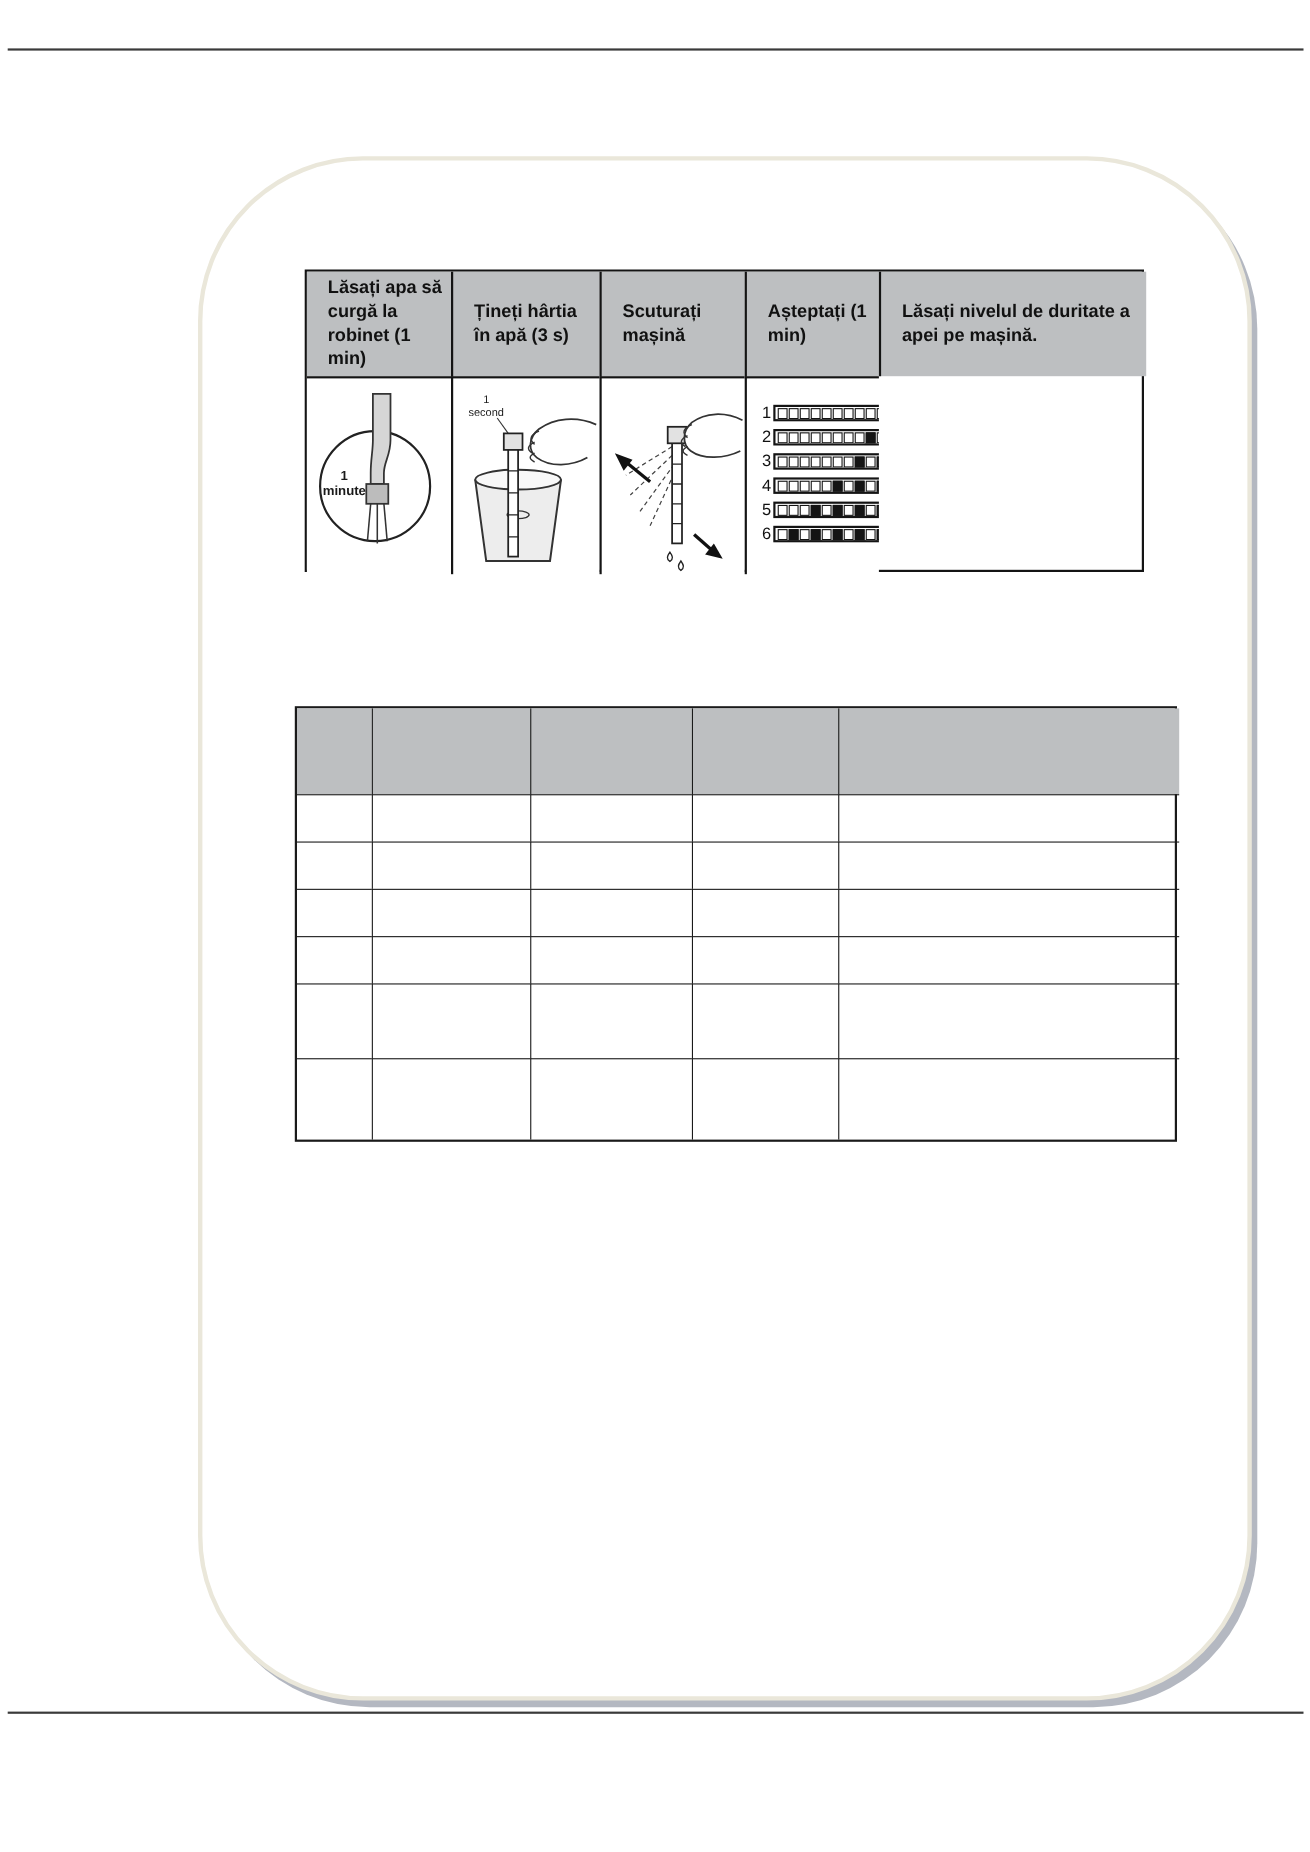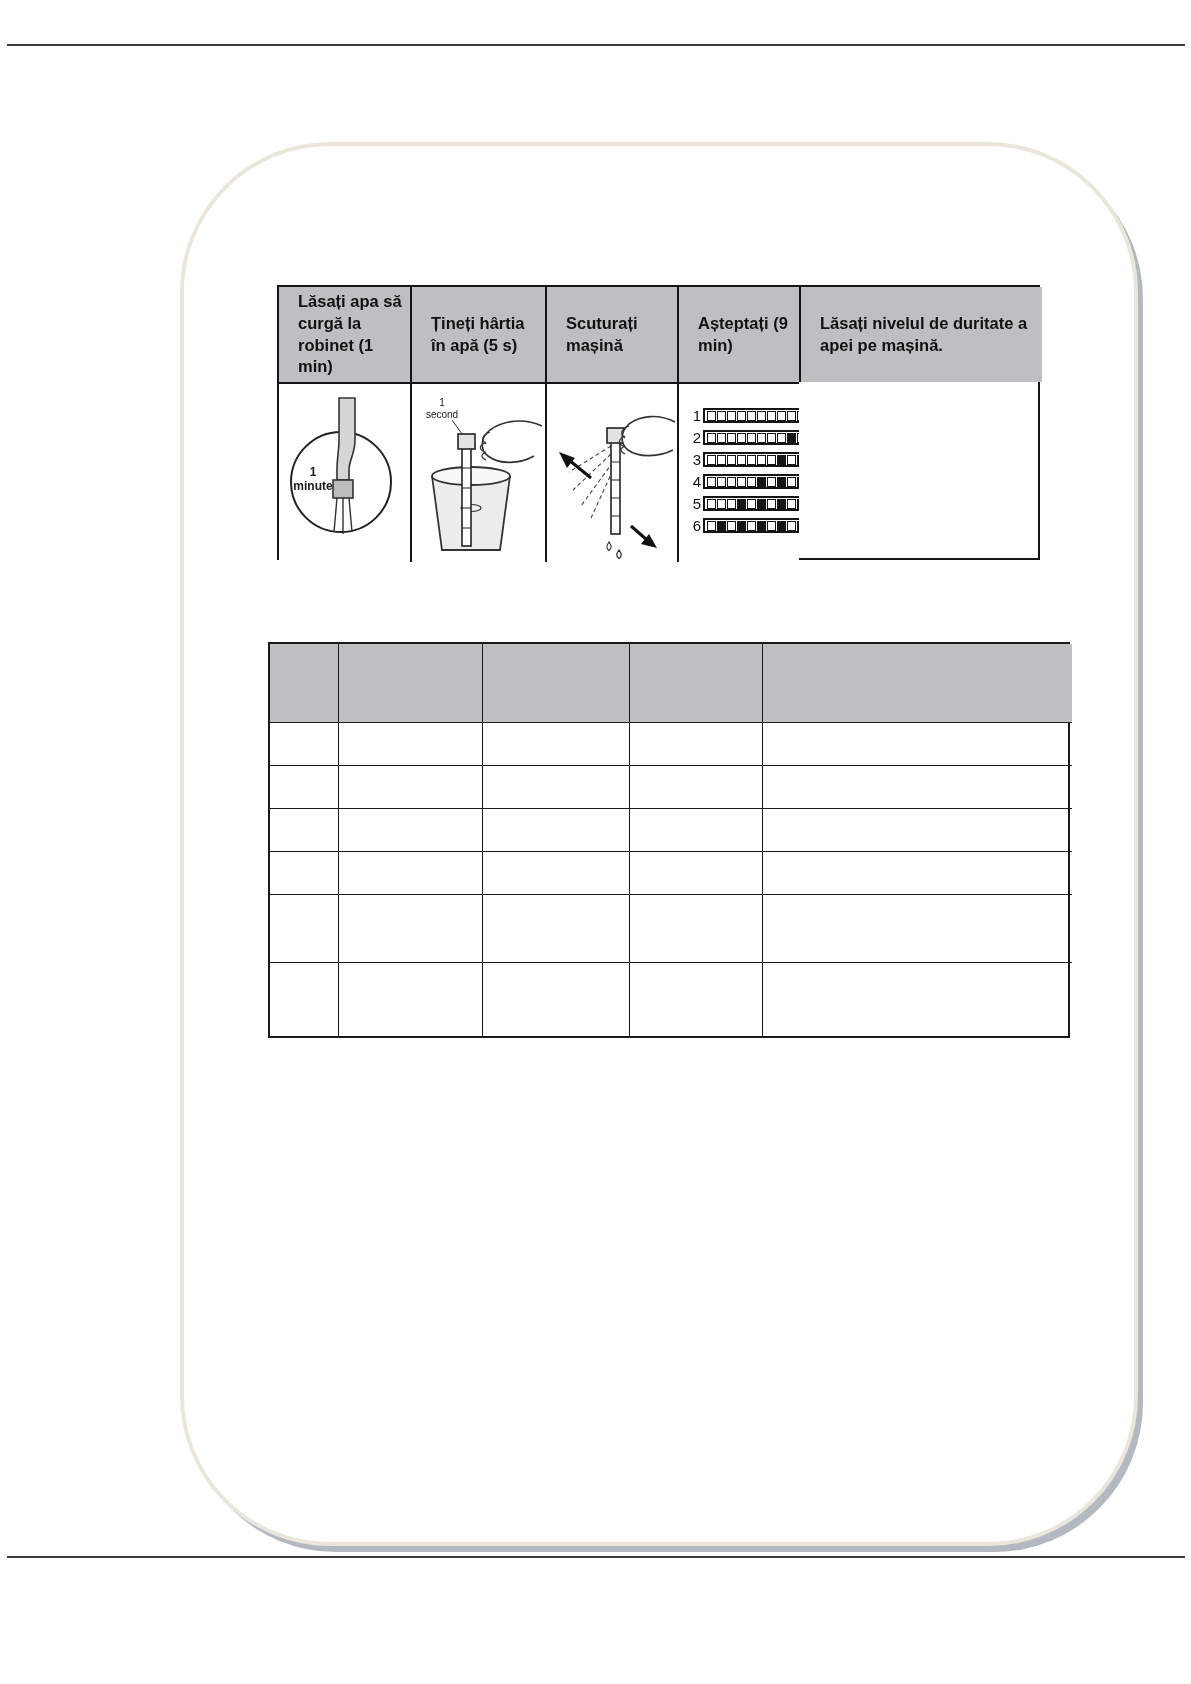--- a/index.html
+++ b/index.html
@@ -16,21 +16,20 @@
     background:#ffffff;border:4px solid #eae7da;border-radius:150px;
     box-shadow:6px 7px 0 -1px #b4b8c1;
   }
 
   
   .table1{
     position:absolute;left:277px;top:245px;width:763px;height:275px;
     display:grid;grid-template-columns:131px 135px 132px 122px 243px;
     grid-template-rows:95px 180px;border:2.5px solid #141414;background:#fff;
     box-sizing:border-box;
-    margin-top:40px;
   }
   .t1-cell{box-sizing:border-box;border-left:2px solid #141414;overflow:hidden;}
   .t1-cell.first{border-left:none;}
   .t1-head{
     background:#bdbfc1;display:flex;align-items:center;
     padding:4px 4px 4px 19px;font-weight:bold;font-size:16.5px;line-height:1.32;
   }
   .t1-img{border-top:2px solid #141414;position:relative;background:#fff;}
   .t1-img svg{display:block;}
 
@@ -67,27 +66,27 @@
 <div class="page-rule" id="bottom-rule"></div>
 
 <div class="rounded-panel"></div>
 
 <div class="table1">
 
   <div class="t1-cell t1-head first">
     <span>Lăsați apa să curgă la robinet (1 min)</span>
   </div>
   <div class="t1-cell t1-head">
-    <span>Țineți hârtia în apă (5 s)</span>
+    <span>Țineți hârtia în apă (3 s)</span>
   </div>
   <div class="t1-cell t1-head">
     <span>Scuturați mașină</span>
   </div>
   <div class="t1-cell t1-head">
-    <span>Așteptați (9 min)</span>
+    <span>Așteptați (1 min)</span>
   </div>
   <div class="t1-cell t1-head">
     <span>Lăsați nivelul de duritate a apei pe mașină.</span>
   </div>
 
   <div class="t1-cell t1-img first">
     <svg width="129" height="176" viewBox="0 0 129 176">
       <circle cx="62" cy="98" r="50" fill="#ffffff" stroke="#222" stroke-width="2"></circle>
 
       <path d="M60,14 L76,14 L76,56 C76,70 70,76 70,86 L70,96 L58,96 L58,86 C58,74 60,66 60,56 Z" fill="#d6d6d6" stroke="#333" stroke-width="1.6"></path>

